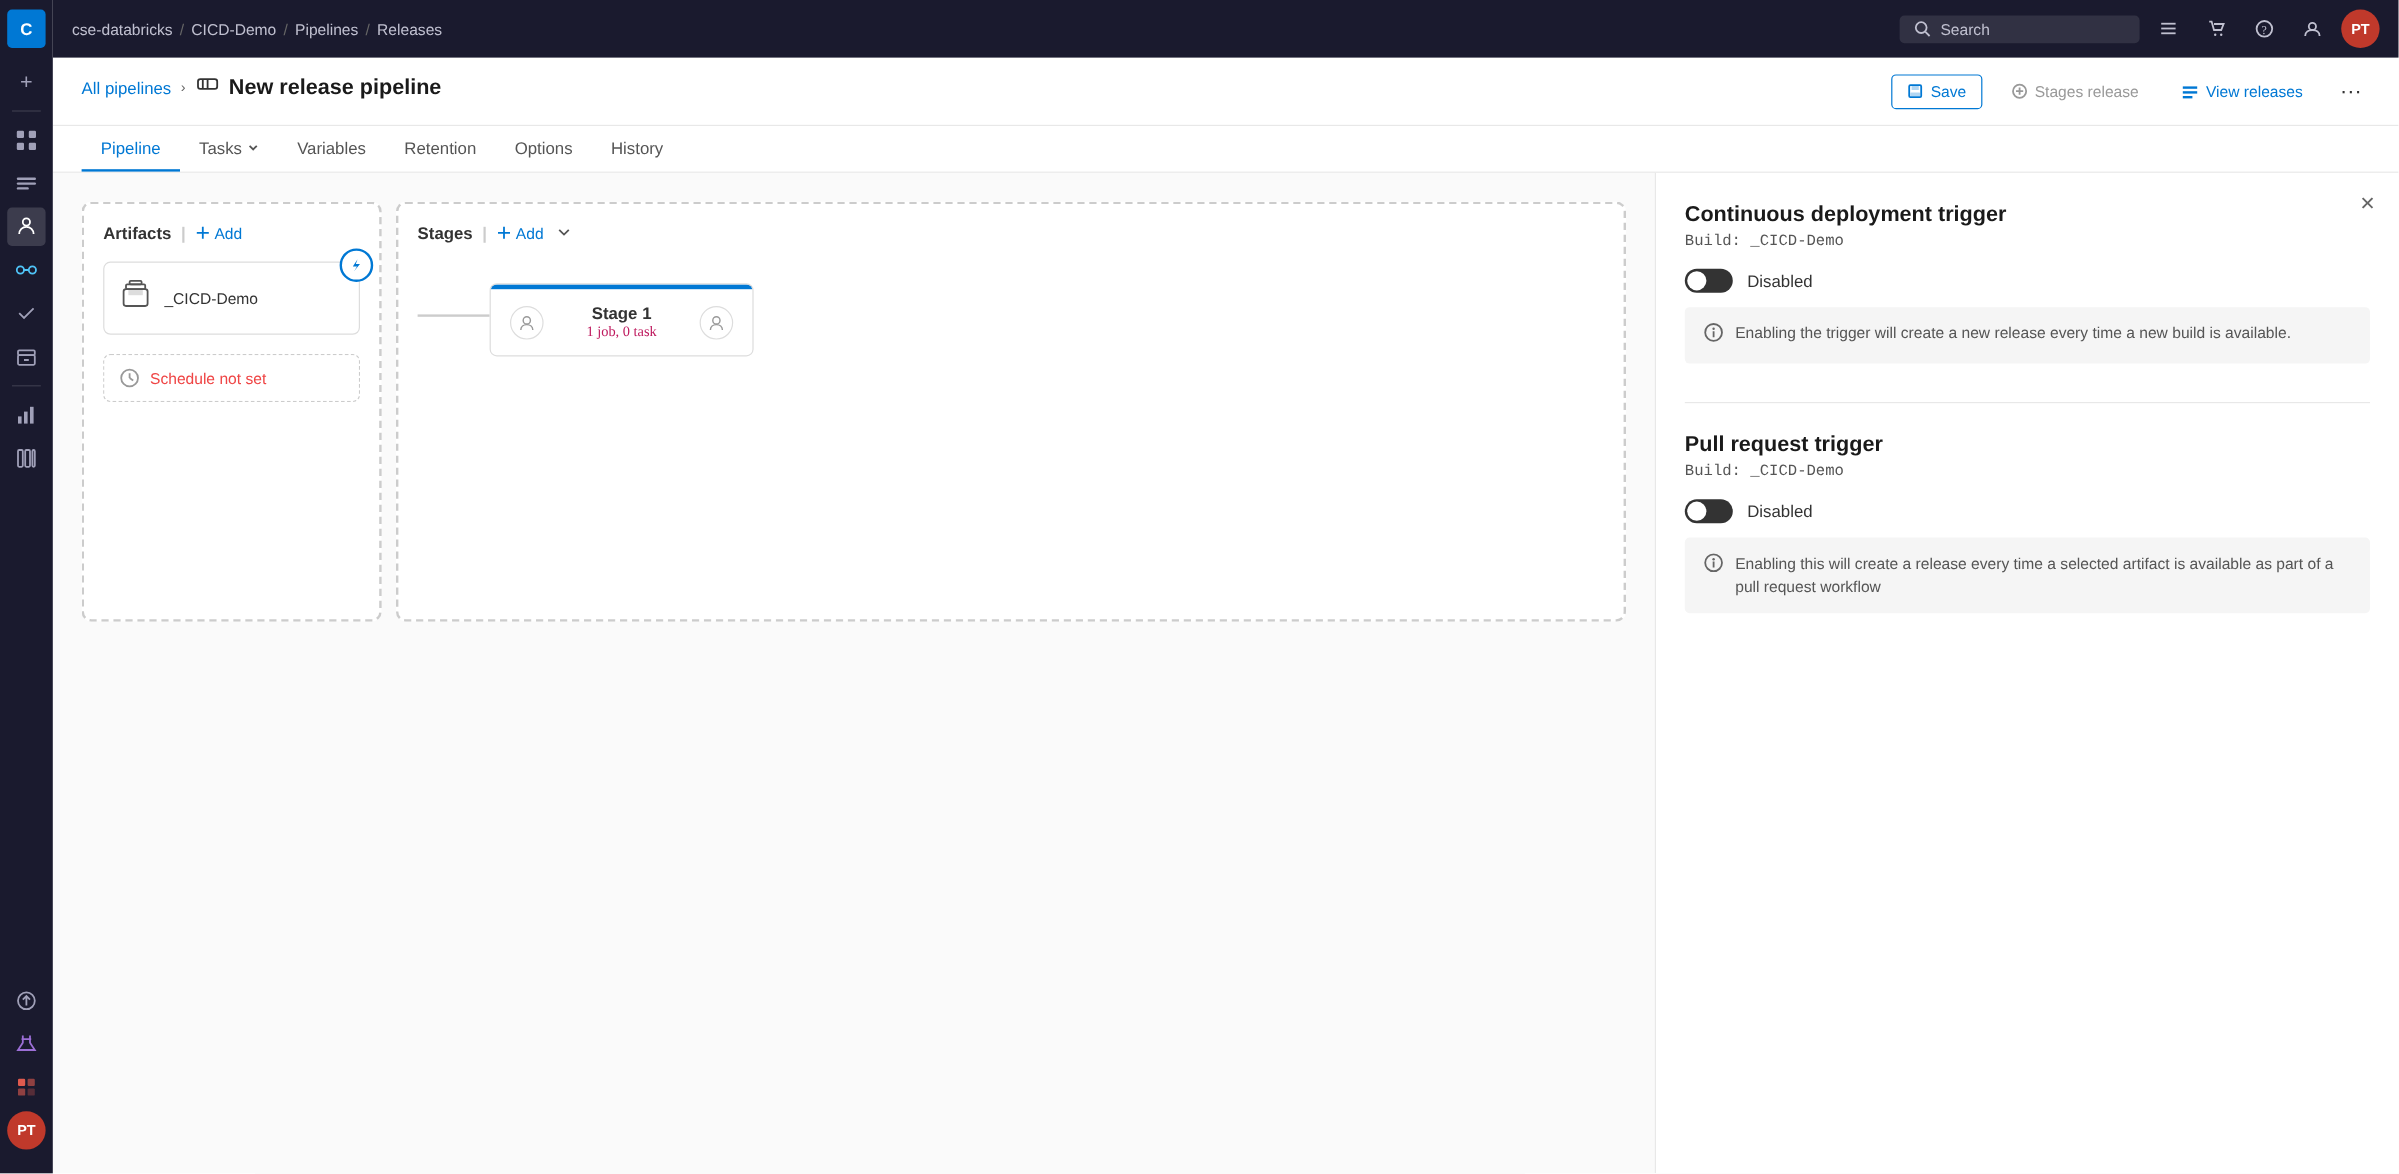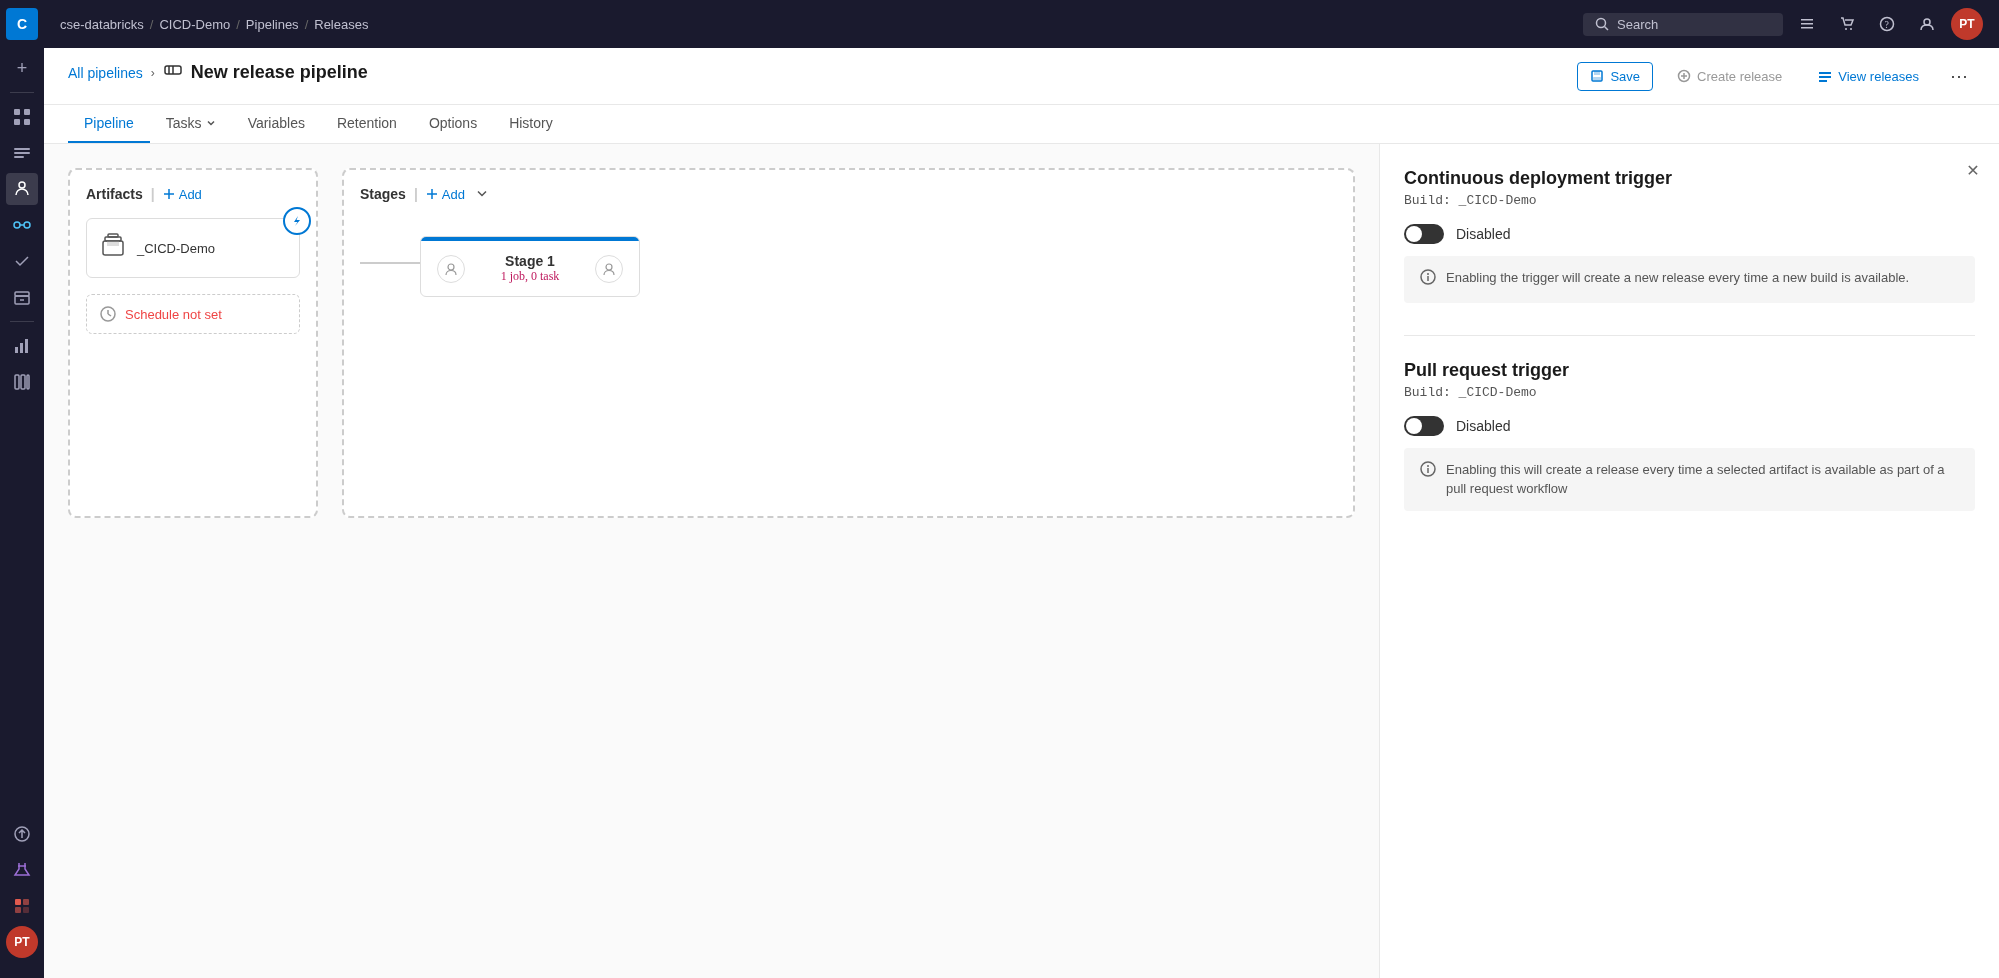--- a/index.html
+++ b/index.html
@@ -207,21 +207,21 @@
     
     .pipeline-main {
       flex: 1;
       padding: 24px;
       overflow: auto;
       background: #fafafa;
     }
 
     .pipeline-grid {
       display: flex;
-      gap: 24px;
+      gap: 12px;
       min-height: 350px;
     }
 
     
     .artifacts-box {
       border: 2px dashed #ccc;
       border-radius: 8px;
       padding: 16px;
       width: 250px;
       min-height: 320px;
@@ -578,21 +578,21 @@
               <rect x="3" y="8" width="8" height="3" rx="0.5" fill="#0078d4" opacity="0.3"></rect>
             </svg>
           <span>Save</span>
         </button>
         <button class="header-btn create-release-btn">
           <svg width="14" height="14" viewBox="0 0 14 14" fill="none">
               <circle cx="7" cy="7" r="5.5" stroke="#999" stroke-width="1.5"></circle>
               <line x1="7" y1="4" x2="7" y2="10" stroke="#999" stroke-width="1.5"></line>
               <line x1="4" y1="7" x2="10" y2="7" stroke="#999" stroke-width="1.5"></line>
             </svg>
-          <span>Create release</span>
+          <span>Stages release</span>
         </button>
         <button class="header-btn view-releases-btn">
           <svg width="14" height="14" viewBox="0 0 14 14" fill="none">
               <rect x="1" y="3" width="12" height="2" fill="#0078d4"></rect>
               <rect x="1" y="7" width="12" height="2" fill="#0078d4"></rect>
               <rect x="1" y="11" width="8" height="2" fill="#0078d4"></rect>
             </svg>
           <span>View releases</span>
         </button>
         <div class="more-btn">···</div>

